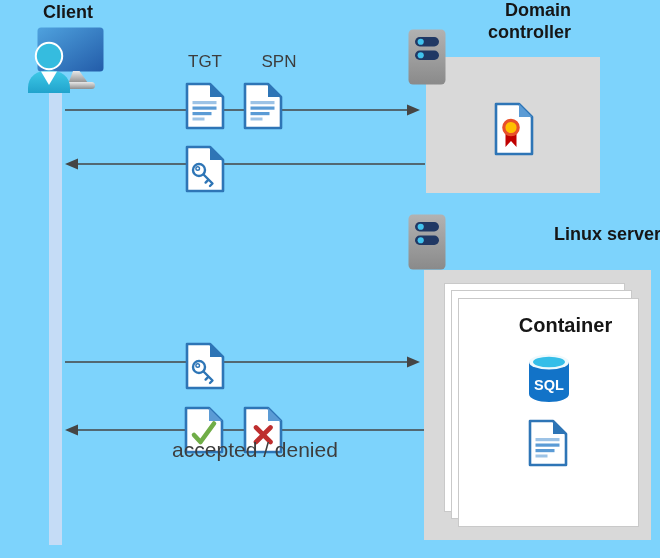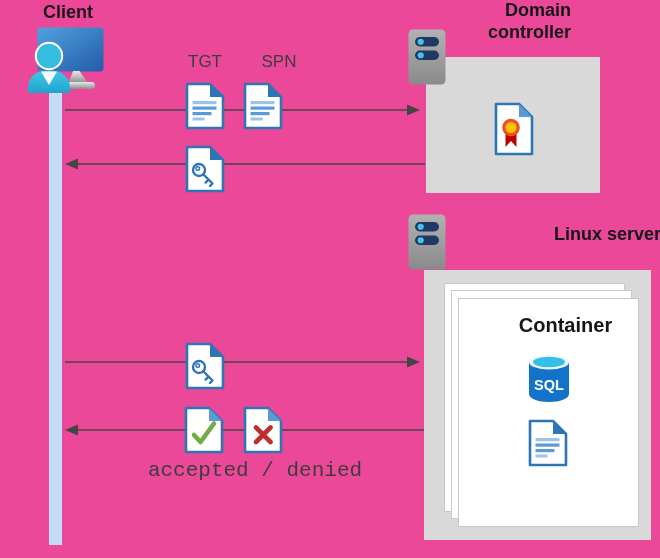--- a/index.html
+++ b/index.html
@@ -1,17 +1,17 @@
 <!DOCTYPE html>
 <html><head>
 <meta charset="utf-8">
 <style>
   html,body{margin:0;padding:0;background:#fff;}
   .canvas{
-    position:relative;width:660px;height:558px;background:#ec4899;overflow:hidden;
+    position:relative;width:660px;height:558px;background:#7dd3fc;overflow:hidden;
     font-family:"Liberation Sans", sans-serif;
   }
   .abs{position:absolute;}
   .heading{font-weight:bold;color:#161616;font-size:18px;line-height:1.22;text-align:right;}
   .graylabel{color:#3d3d3d;}
   .lifeline{background:#c5dcf6;}
   .graybox{background:#d9d9d9;}
   .page{background:#ffffff;border:1px solid #c9c9c9;width:179px;height:227px;}
   .center{text-align:center;}
   svg{display:block;}
@@ -143,21 +143,21 @@
   <svg class="abs" style="left:185px;top:342px;" width="40" height="48">
       <use href="#sym-doc-key"></use>
     </svg>
   <svg class="abs" style="left:184px;top:406px;" width="40" height="48">
       <use href="#sym-doc-check"></use>
     </svg>
   <svg class="abs" style="left:243px;top:406px;" width="40" height="48">
       <use href="#sym-doc-x"></use>
     </svg>
 
-  <div class="abs graylabel center" style="left:120px;top:459px;width:270px;font-size:21px;font-family:Liberation Mono, monospace;">accepted / denied</div>
+  <div class="abs graylabel center" style="left:120px;top:438px;width:270px;font-size:21px;">accepted / denied</div>
 
   <div class="abs graybox" style="left:426px;top:57px;width:174px;height:136px;"></div>
   <svg class="abs" style="left:408px;top:29px;" width="38" height="56">
       <use href="#sym-server"></use>
     </svg>
   <div class="abs heading" style="left:459px;top:0px;width:112px;">Domain controller</div>
   <svg class="abs" style="left:494px;top:102px;" width="40" height="54">
       <use href="#sym-cert"></use>
     </svg>
 

